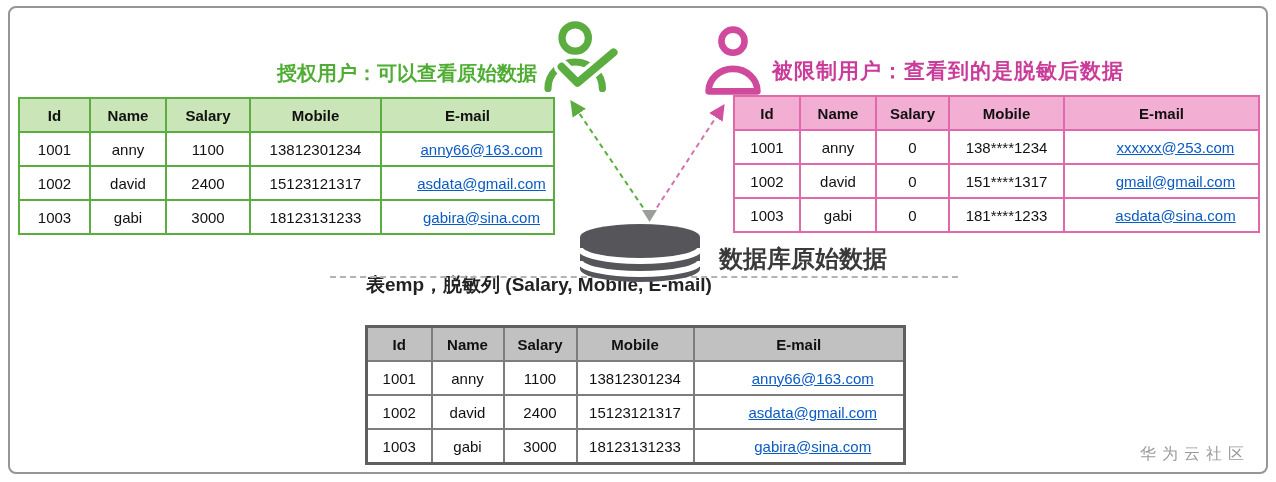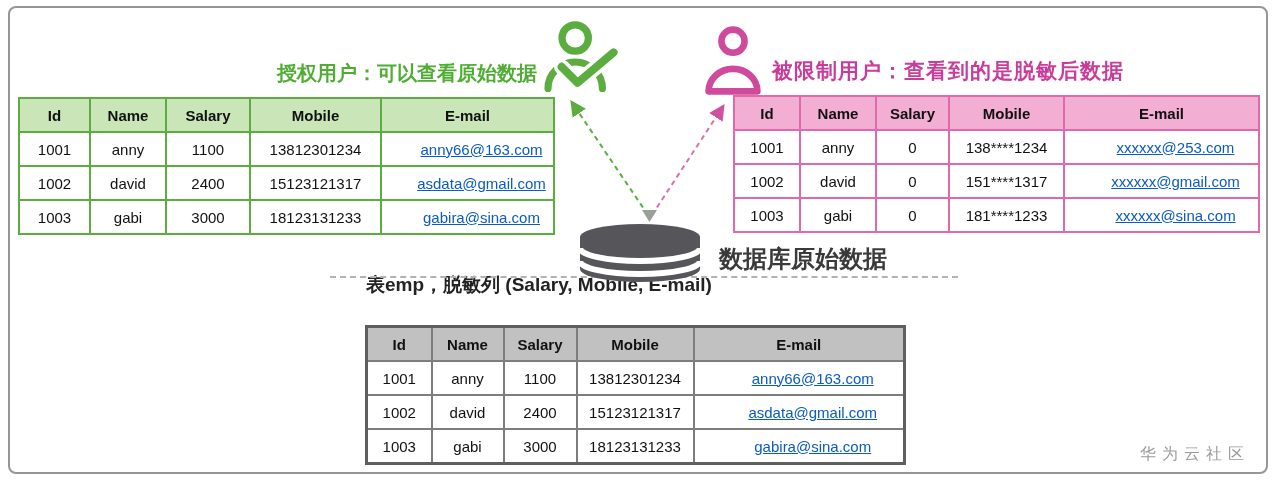--- a/index.html
+++ b/index.html
@@ -151,28 +151,28 @@
           <td>anny</td>
           <td>0</td>
           <td>138****1234</td>
           <td><span class="email-link">xxxxxx@253.com</span></td>
         </tr>
         <tr>
           <td>1002</td>
           <td>david</td>
           <td>0</td>
           <td>151****1317</td>
-          <td><span class="email-link">xxxxxx@gmail.com</span></td>
+          <td><span class="email-link">gmail@gmail.com</span></td>
         </tr>
         <tr>
           <td>1003</td>
           <td>gabi</td>
           <td>0</td>
           <td>181****1233</td>
-          <td><span class="email-link">xxxxxx@sina.com</span></td>
+          <td><span class="email-link">asdata@sina.com</span></td>
         </tr>
       </tbody>
   </table>
 
   <table class="tbl gray-tbl">
     <colgroup>
         <col style="width:65px">
         <col style="width:72px">
         <col style="width:73px">
         <col style="width:117px">

